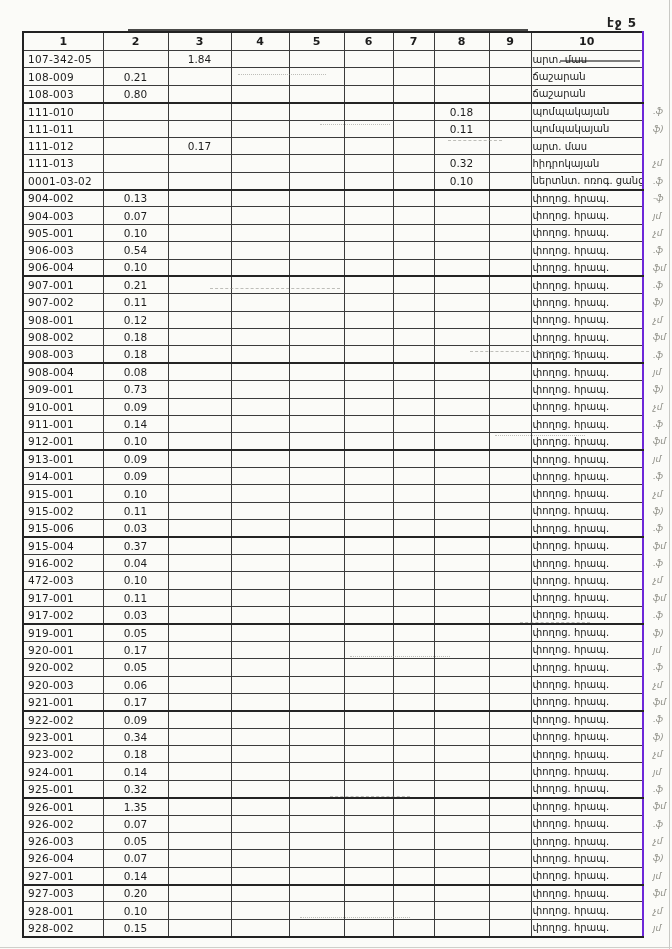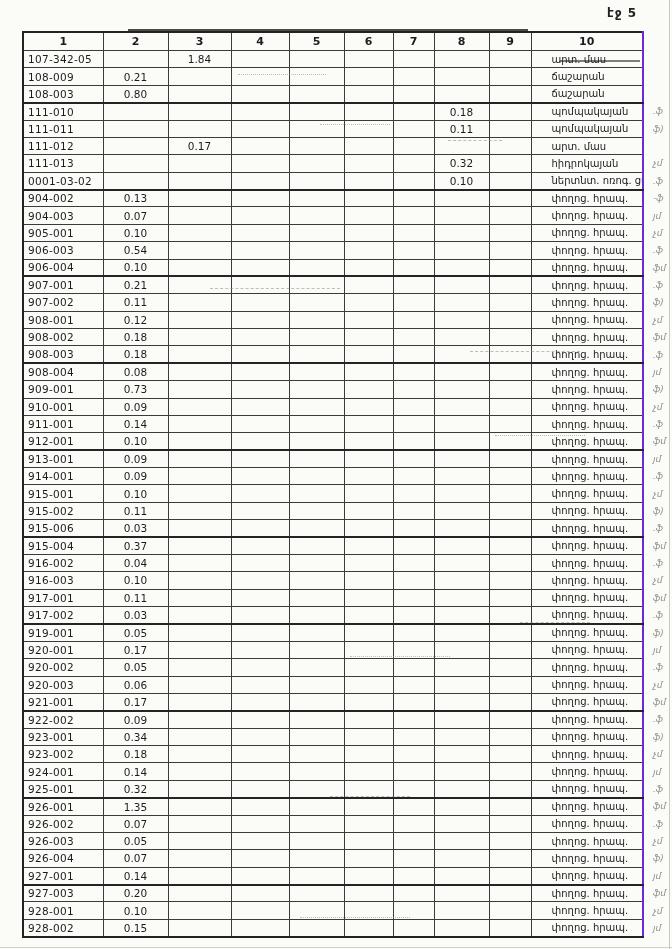--- a/index.html
+++ b/index.html
@@ -6,34 +6,34 @@
   body{
     width:672px;height:949px;position:relative;overflow:hidden;
     background:#fbfbf8;color:#1c1c1c;
     font-family:"DejaVu Sans", sans-serif;
   }
   
   .scan-edge-right{position:absolute;top:0;right:2px;width:1px;height:100%;background:#c9c9c5;}
   .scan-edge-bottom{position:absolute;left:0;bottom:1px;width:100%;height:1px;background:#cfcfca;}
 
   .page-label{
-    position:absolute;top:6px;left:607px;
+    position:absolute;top:16px;left:607px;
     font-size:12px;font-weight:bold;letter-spacing:1px;color:#222;
   }
 
   .table-wrap{position:absolute;left:22px;top:31px;}
   table{border-collapse:collapse;table-layout:fixed;width:648px;height:907px;}
   th,td{
     border:1px solid #3b3b3b;padding:0 2px;font-size:10.5px;
     overflow:hidden;white-space:nowrap;vertical-align:middle;color:#1c1c1c;
   }
   thead th{border-top:2px solid #222;font-weight:bold;font-size:11px;text-align:center;height:17px;}
   td.code{ text-align:left;padding-left:4px;letter-spacing:.3px;}
   td.v{ text-align:center;}
-  td.name{ text-align:left;padding-left:20px;font-size:10px;}
+  td.name{ text-align:left;padding-left:1px;font-size:10px;}
   td:first-child,th:first-child{border-left:2px solid #222;}
   td.lastb,th.lastb{border-right:2px solid #6d28d9;}
   tr:last-child td:not(.mark){border-bottom:2px solid #222;}
   th.mark,td.mark{border:none;background:transparent;text-align:left;padding-left:9px;
     font-size:9px;color:#909088;font-style:italic;}
   
   tbody tr:nth-child(5n+3) td:not(.mark){border-bottom-width:2px;border-bottom-color:#242424;}
   tbody tr:nth-child(7n+1) td:not(.mark){border-top-color:#2a2a2a;}
   tbody tr{height:16.8px;}
 
@@ -462,21 +462,21 @@
     <td></td>
     <td></td>
     <td></td>
     <td></td>
     <td class="v"></td>
     <td></td>
     <td class="name lastb">փողոց. հրապ.</td>
     <td class="mark">.ֆ</td>
   </tr>
         <tr>
-    <td class="code">916-003</td>
+    <td class="code">472-003</td>
     <td class="v">0.10</td>
     <td class="v"></td>
     <td></td>
     <td></td>
     <td></td>
     <td></td>
     <td class="v"></td>
     <td></td>
     <td class="name lastb">փողոց. հրապ.</td>
     <td class="mark">չմ</td>

